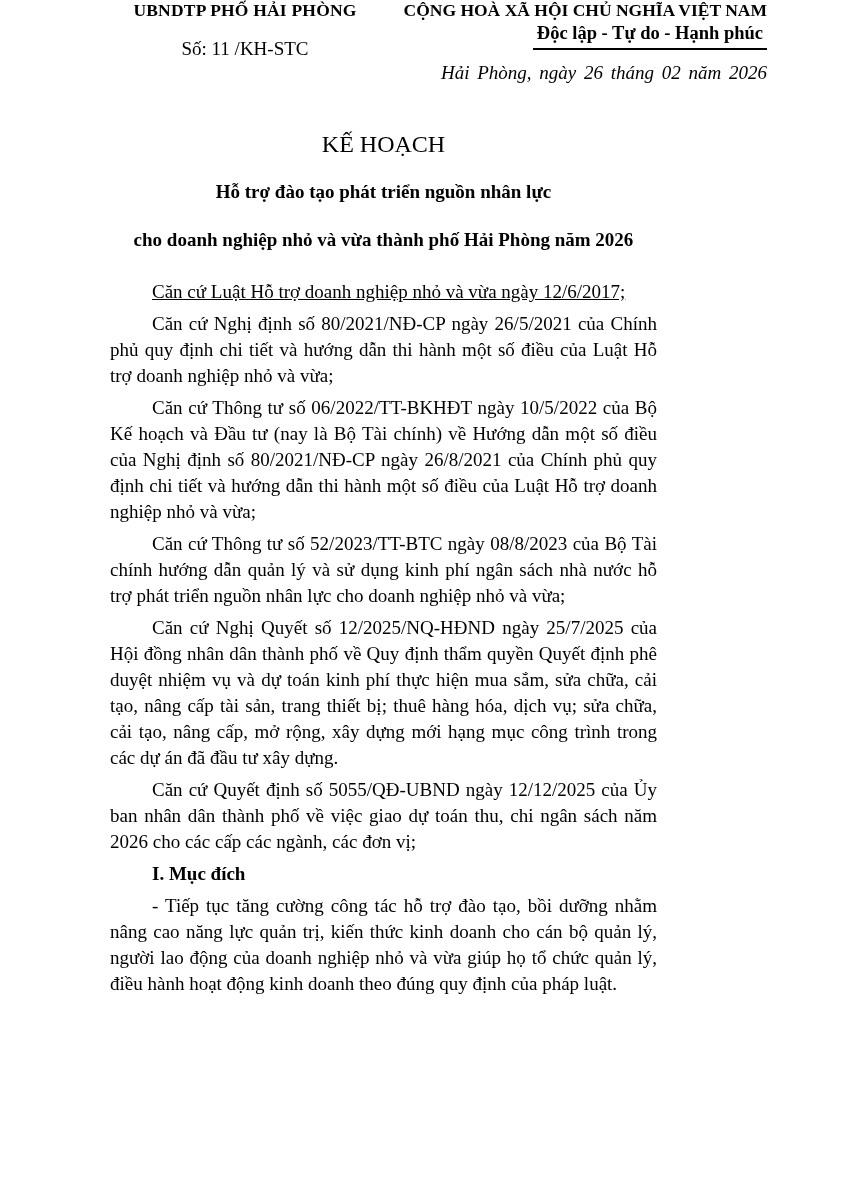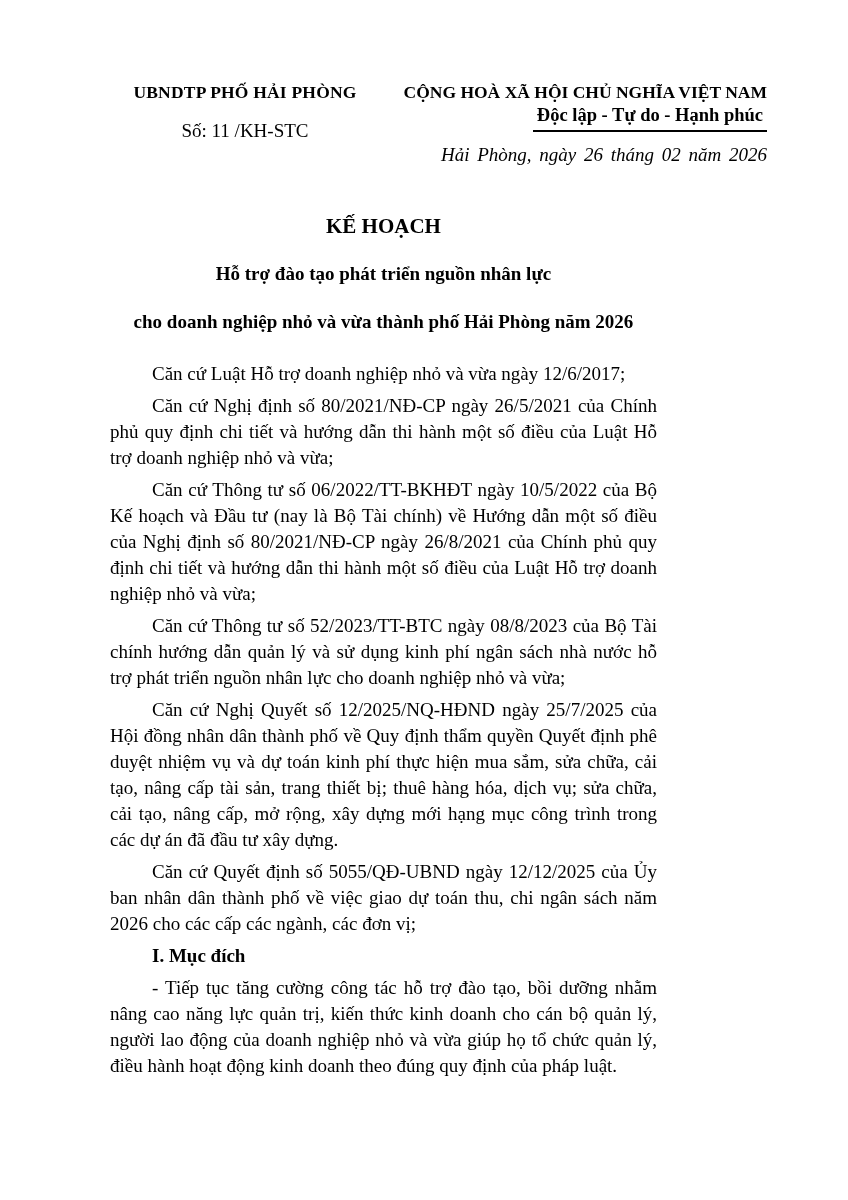--- a/index.html
+++ b/index.html
@@ -12,21 +12,20 @@
     background: #ffffff;
     color: #000000;
     font-family: "Liberation Serif", "DejaVu Serif", serif;
     overflow: hidden;
   }
   .page {
     position: relative;
     width: 728px;
     height: 1200px;
     box-sizing: border-box;
-    padding-top: 82px;
   }
 
   
   .doc-header {
     display: flex;
     align-items: flex-start;
   }
   .header-left {
     flex: 0 0 330px;
     margin-left: 80px;
@@ -80,22 +79,22 @@
     margin-top: 12px;
     word-spacing: 3px;
   }
 
   
   .title-block {
     margin: 46px 71px 0 110px;
     text-align: center;
   }
   .doc-type {
-    font-weight: bold;
-    font-size: 21px;
+    font-weight: normal;
+    font-size: 24px;
     line-height: 28px;
   }
   .doc-subtitle {
     font-weight: bold;
     font-size: 19px;
     line-height: 28px;
     margin-top: 20px;
   }
 
   
@@ -104,20 +103,21 @@
     font-size: 19px;
     line-height: 26px;
     text-align: justify;
   }
   .doc-body p {
     margin: 6px 0 0 0;
     text-indent: 42px;
   }
   .doc-body p:first-child {
     margin-top: 8px;
+    text-decoration: underline;
   }
   .section-heading {
     font-weight: bold;
   }
 </style>
 </head>
 <body>
 
 <div class="page">
 

